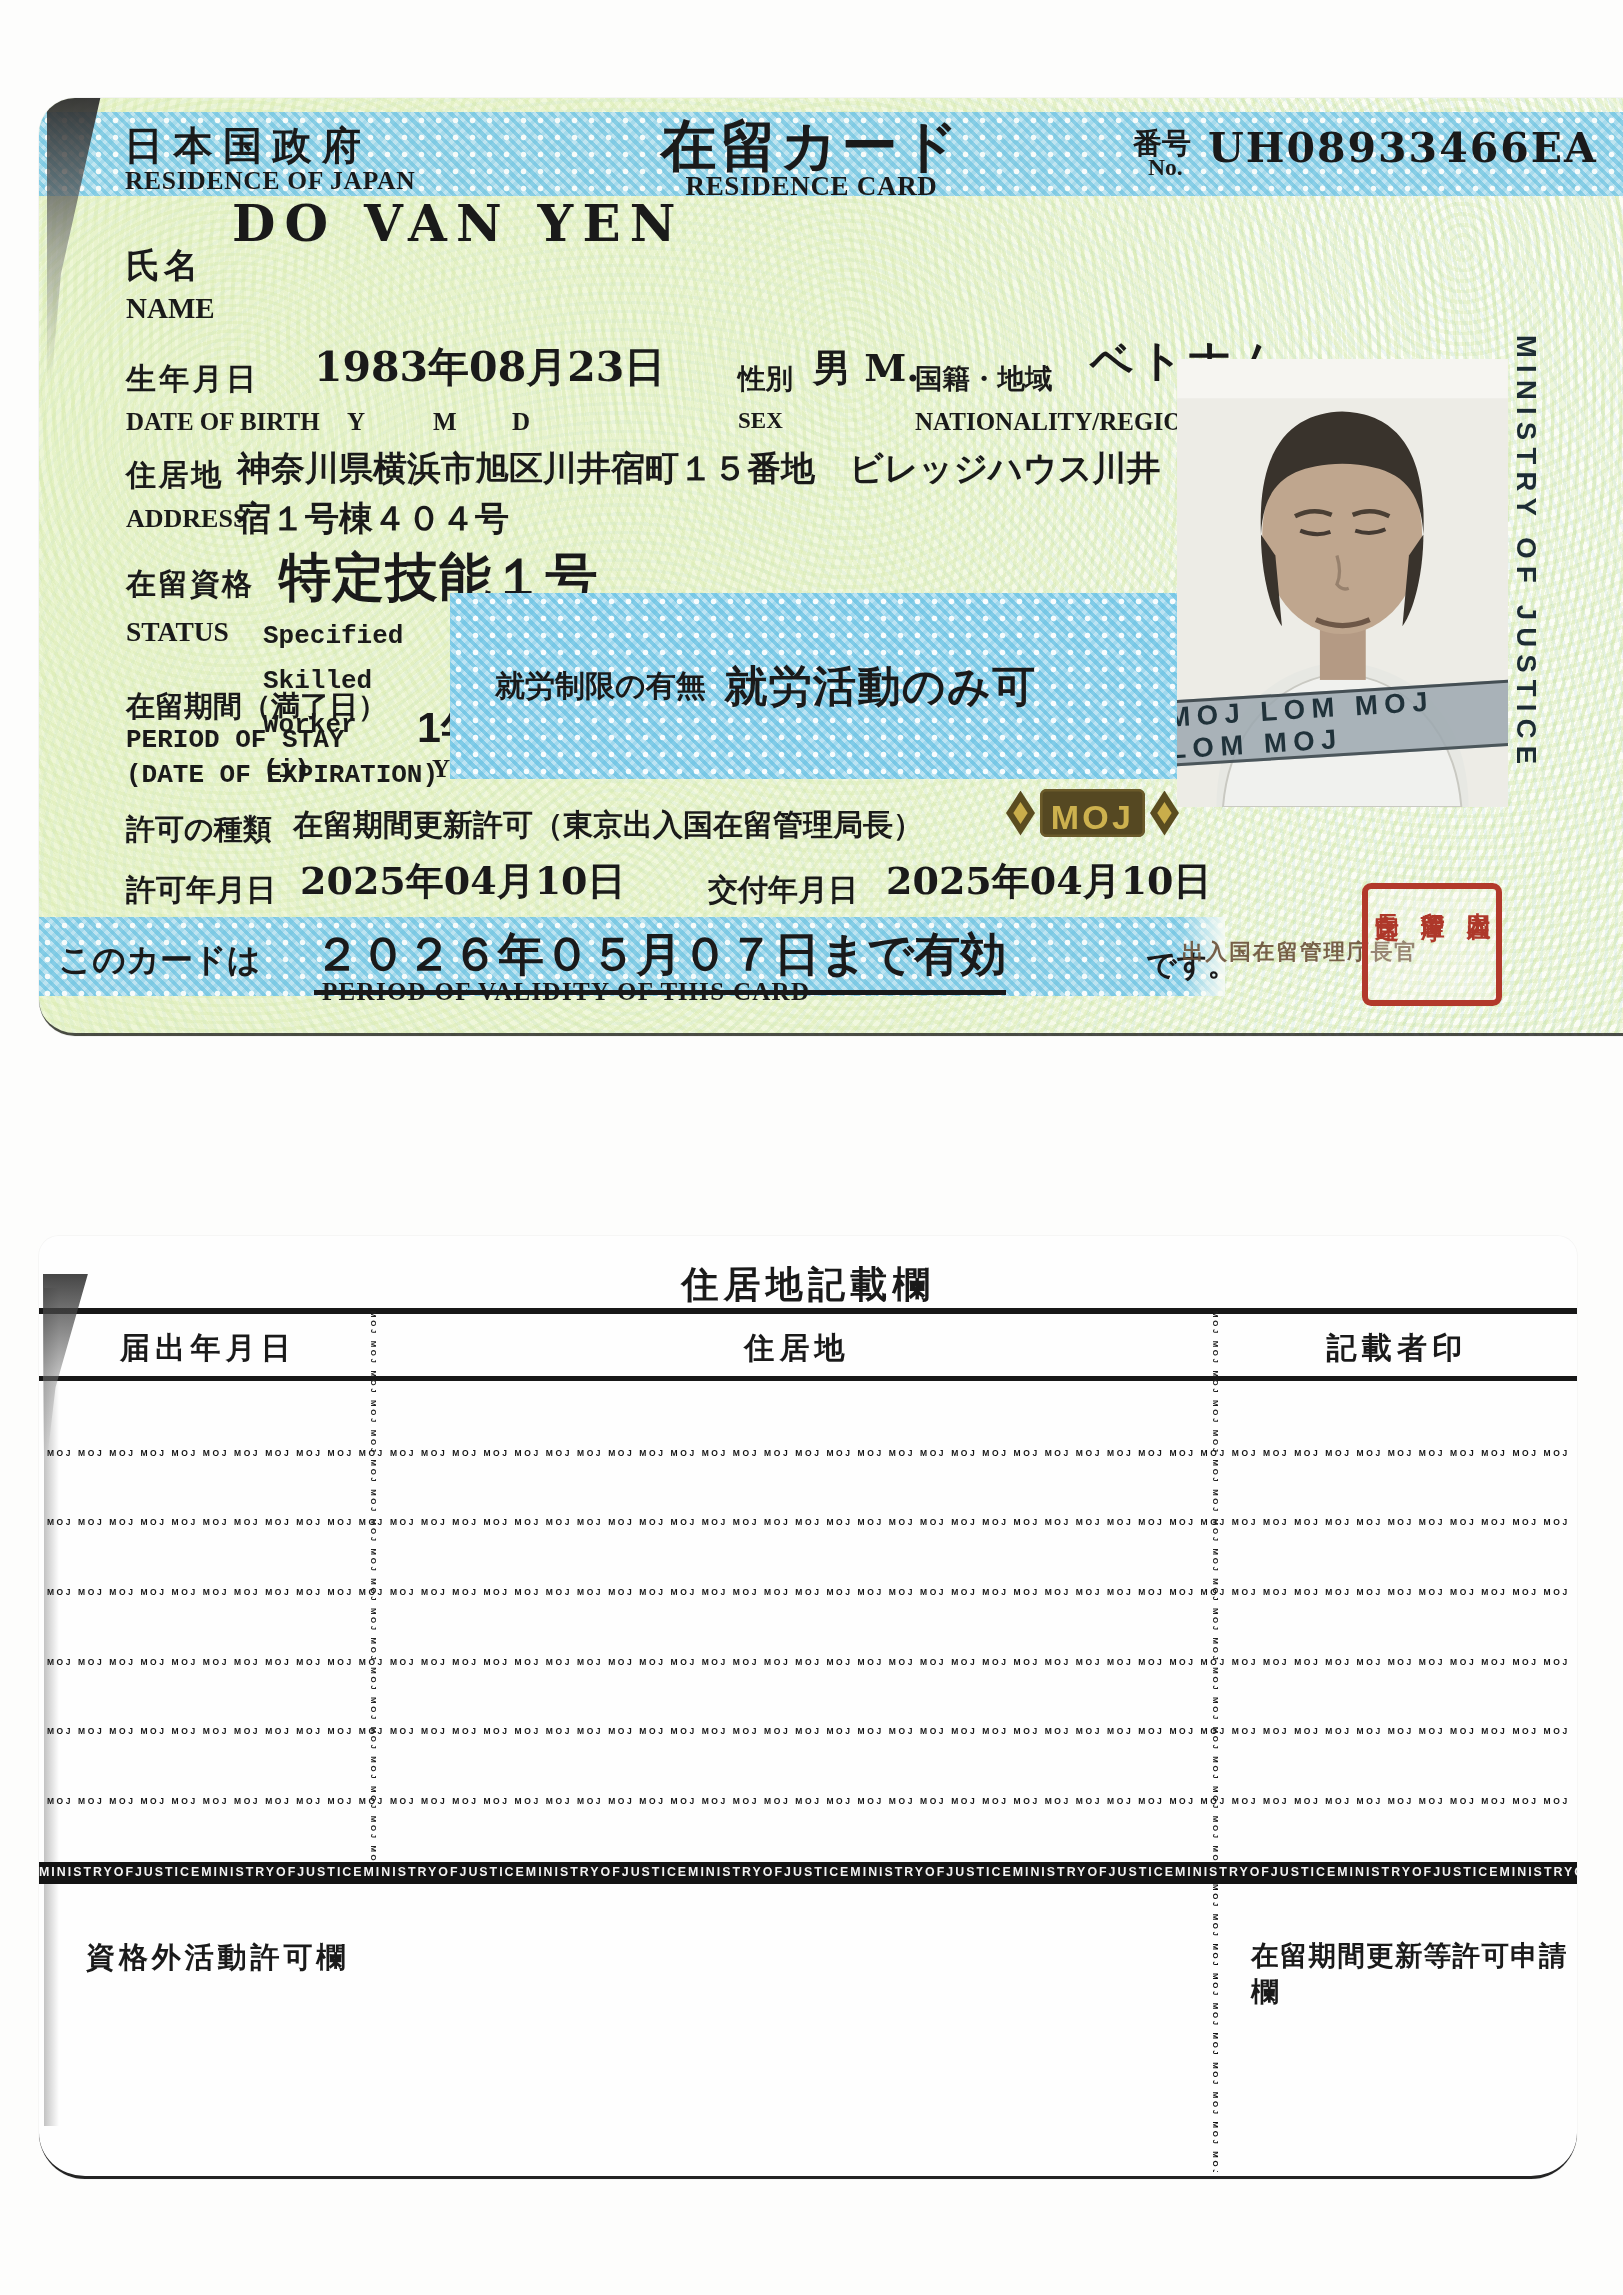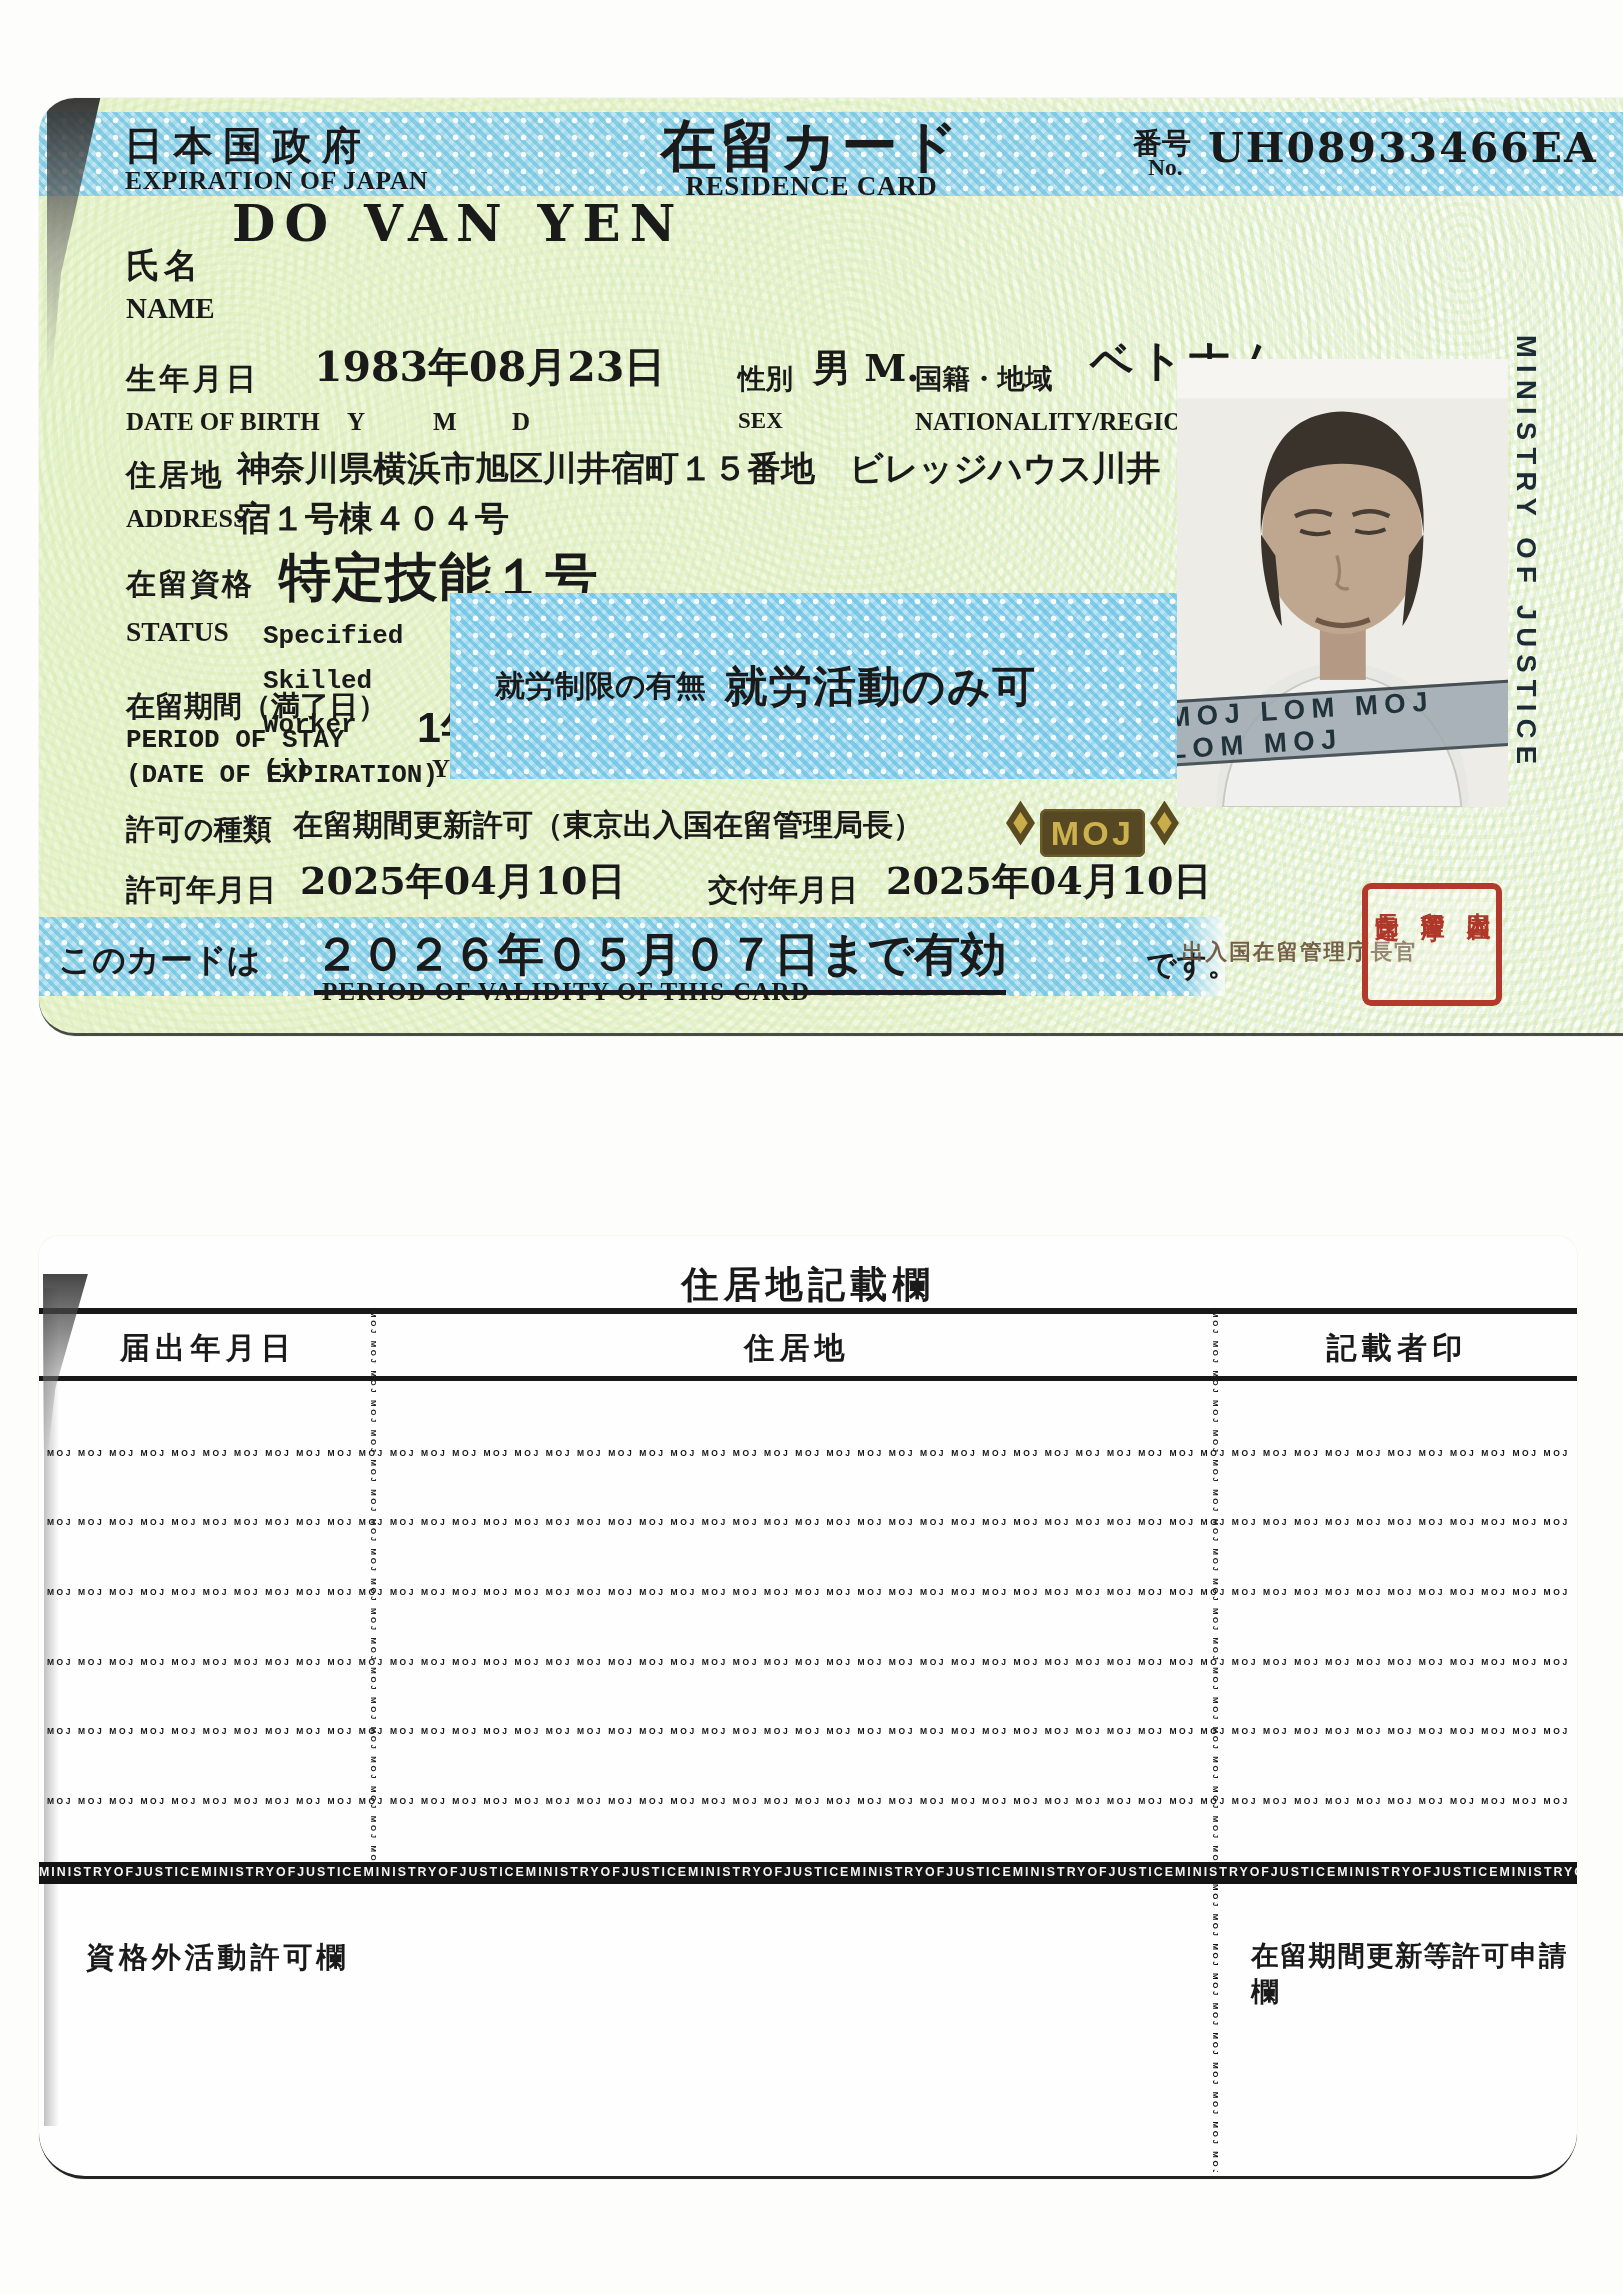--- a/index.html
+++ b/index.html
@@ -88,22 +88,22 @@
   .period-value .u{border-bottom:4.6px solid #1c1c1c;padding-bottom:3.3px;}
   .mk-py1{left:393px;top:657px;} .mk-py{left:711px;top:657px;}
   .mk-pm{left:829px;top:657px;} .mk-pd{left:946px;top:657px;}
 
   .permit-label{left:87px;top:712px;font-size:29px;font-weight:bold;}
   .permit-value{left:254px;top:707px;font-size:30px;font-weight:bold;}
   .moj-badge{left:967px;top:691px;display:flex;align-items:center;gap:5.2px;z-index:2;}
   .dmo{width:29px;height:45px;background:#5a4c20;clip-path:polygon(50% 0,100% 50%,50% 100%,0 50%);
        display:flex;align-items:center;justify-content:center;}
   .dmi{width:14.4px;height:22px;background:#c9ad4b;clip-path:polygon(50% 0,100% 50%,50% 100%,0 50%);}
-  .moj-pill{height:48px;padding:0 10.5px;background:#554822;border-radius:6.5px;display:flex;align-items:center;
-       box-shadow:inset 0 0 0 2.6px #6b5a2a;margin-top:20px;}
+  .moj-pill{height:48px;padding:0 10.5px;background:#554822;border-radius:6.5px;display:flex;align-items:flex-end;
+       box-shadow:inset 0 0 0 2.6px #6b5a2a;}
   .moj-pill span{font-size:34px;font-weight:bold;color:#cdb14e;letter-spacing:3.3px;}
 
   .pdate-label{left:87px;top:772px;font-size:30px;font-weight:bold;}
   .pdate-value{left:261px;top:758px;font-size:38px;font-weight:bold;}
   .idate-label{left:669px;top:772px;font-size:30px;font-weight:bold;}
   .idate-value{left:847px;top:758px;font-size:38px;font-weight:bold;}
 
   .valid-prefix{left:19.6px;top:840px;font-size:33px;font-weight:bold;z-index:2;}
   .valid-main{left:275px;top:826px;font-size:46px;font-weight:bold;border-bottom:5.2px solid #1a1a1a;
       padding-bottom:3.9px;z-index:2;}
@@ -157,21 +157,21 @@
   .b-sec-right{left:1212px;top:702px;font-size:27.5px;font-weight:bold;letter-spacing:1.3px;}
 </style>
 </head>
 <body>
 
 <div class="abs card-front">
   <div class="abs band-top bluepat"></div>
   <div class="abs wedge-front"></div>
 
   <div class="abs issuer-jp">日本国政府</div>
-  <div class="abs issuer-en sr">EXPIRATION OF JAPAN</div>
+  <div class="abs issuer-en sr">RESIDENCE OF JAPAN</div>
   <div class="abs title-jp">在留カード</div>
   <div class="abs title-en sr">RESIDENCE CARD</div>
   <div class="abs num-jp">番号</div>
   <div class="abs num-en sr">No.</div>
   <div class="abs card-number dj">UH08933466EA</div>
 
   <div class="abs name-label">氏名</div>
   <div class="abs name-value dj">DO VAN YEN</div>
   <div class="abs name-en sr">NAME</div>
 

